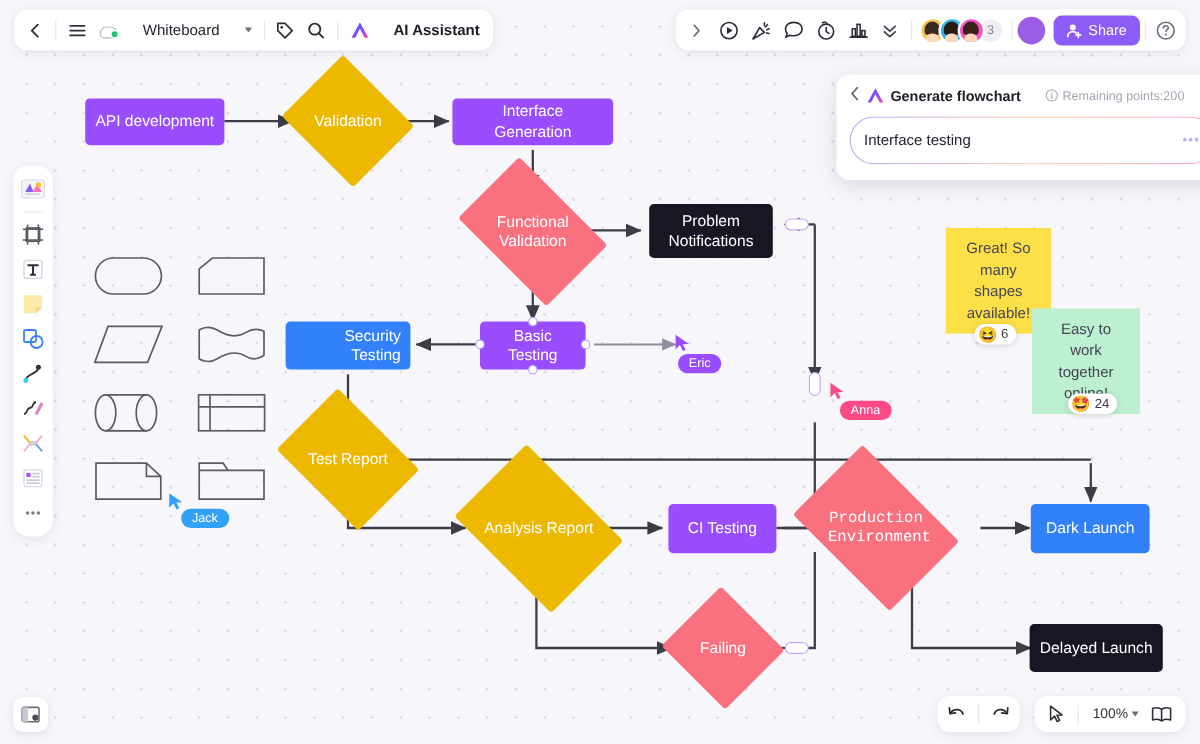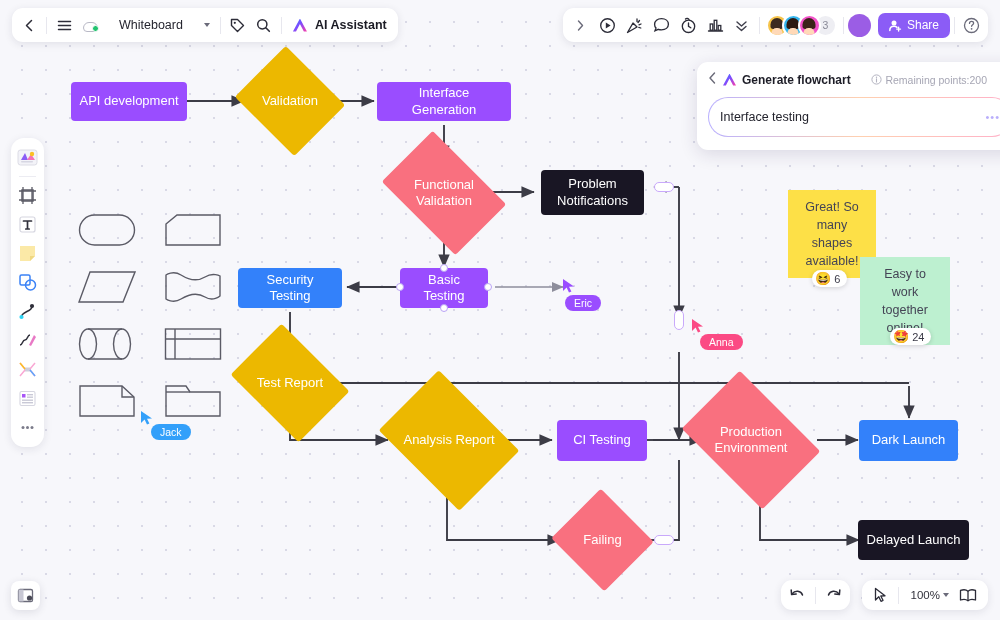--- a/index.html
+++ b/index.html
@@ -48,21 +48,21 @@
     background: #fff;
   }
   .cloud-ico::after {
     content: ""; position: absolute; right: -1px; bottom: -1px;
     width: 5px; height: 5px; border-radius: 50%; background: #21c36f;
     border: 1.3px solid #fff;
   }
   .chev { width: 0; height: 0; border-left: 3.5px solid transparent;
           border-right: 3.5px solid transparent; border-top: 4px solid #6b6b7a; }
 
-  .ai-pill { display: flex; align-items: center; gap: 8px; padding: 0 7px; }
+  .ai-pill { display: flex; align-items: center; gap: 21px; padding: 0 7px; }
   .ai-logo {
     width: 14px; height: 13px;
     background: linear-gradient(135deg,#3b7dff 0%,#7c4dff 45%,#ff3ea5 100%);
     clip-path: polygon(50% 0%, 100% 100%, 78% 100%, 50% 42%, 22% 100%, 0% 100%);
   }
   .ai-txt { font-size: 12.5px; font-weight: 600; color: #1b1b24; }
 
   
   .avgroup { display: flex; align-items: center; padding: 0 2px; }
   .av {
@@ -264,21 +264,21 @@
 
     <div class="node dia" style="left:392px;top:157px;width:104px;height:72px;">
       <div class="dshape" style="background:#f9707f;"></div>
       <span class="dtxt" style="max-width:76px">Functional Validation</span>
     </div>
 
     <div class="node rect" style="left:541px;top:170px;width:103px;height:45px;background:#191624;">
       <span style="max-width:92px">Problem Notifications</span>
     </div>
 
-    <div class="node rect" style="left:238px;top:268px;width:104px;height:40px;background:#3381fa;">
+    <div class="node rect" style="left:238px;top:268px;width:104px;height:40px;background:#3381fa;text-align:right;">
       <span>Security Testing</span>
     </div>
 
     <div class="node rect" style="left:400px;top:268px;width:88px;height:40px;background:#9a4dff;">
       <span>Basic Testing</span>
     </div>
     <div class="port" style="left:440px;top:264px;"></div>
     <div class="port" style="left:440px;top:304px;"></div>
     <div class="port" style="left:396px;top:283px;"></div>
     <div class="port" style="left:484px;top:283px;"></div>
@@ -295,21 +295,21 @@
 
     <div class="node rect" style="left:557px;top:420px;width:90px;height:41px;background:#9a4dff;">
       <span>CI Testing</span>
     </div>
 
     <div class="node dia" style="left:565px;top:505px;width:75px;height:70px;">
       <div class="dshape" style="background:#f9707f;"></div>
       <span class="dtxt">Failing</span>
     </div>
 
-    <div class="node dia" style="left:694px;top:399px;width:114px;height:82px;">
+    <div class="node dia" style="left:673px;top:399px;width:114px;height:82px;font-family:Liberation Mono, monospace;">
       <div class="dshape" style="background:#f9707f;"></div>
       <span class="dtxt" style="max-width:80px">Production Environment</span>
     </div>
 
     <div class="node rect" style="left:859px;top:420px;width:99px;height:41px;background:#3381fa;">
       <span>Dark Launch</span>
     </div>
 
     <div class="node rect" style="left:858px;top:520px;width:111px;height:40px;background:#191624;">
       <span>Delayed Launch</span>

